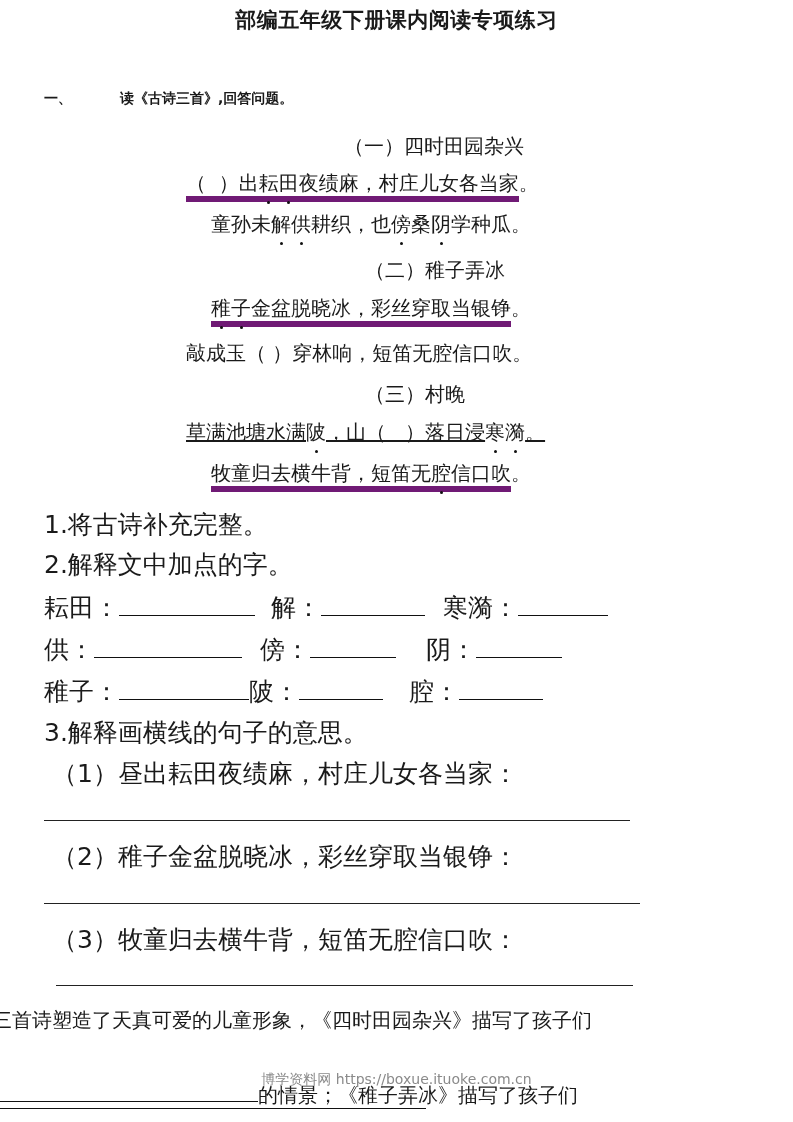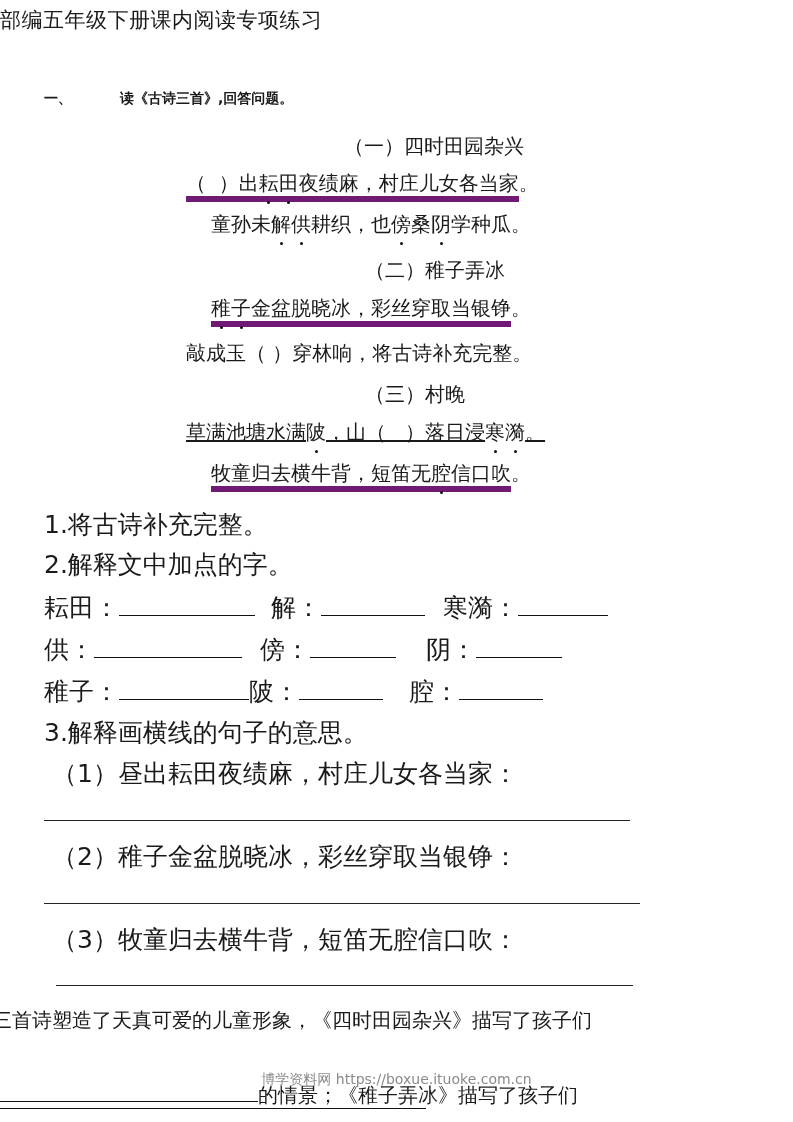--- a/index.html
+++ b/index.html
@@ -3,22 +3,22 @@
   <meta charset="utf-8">
   <style>
     html, body { margin: 0; padding: 0; background: #ffffff; }
     body {
       width: 793px; height: 1122px; position: relative; overflow: hidden;
       font-family: "DejaVu Sans", "Liberation Sans", sans-serif;
       color: #1a1a1a;
     }
     .abs { position: absolute; white-space: nowrap; }
     .title {
-      left: 0; width: 793px; top: 6px; 
-      font-size: 21px; font-weight: normal; letter-spacing: 0.5px;
+      left: 0; width: 793px; top: 6px; text-align: center;
+      font-size: 21px; font-weight: bold; letter-spacing: 0.5px;
     }
     .sec-head {
       left: 44px; top: 90px; font-size: 14px; font-weight: bold;
     }
     .sec-head .num { display: inline-block; width: 76px; }
     .poem { font-size: 20px; }
     .ul { border-bottom: 6px solid #701a75; padding-bottom: 1px; }
     .dot { position: relative; display: inline-block; }
     .dot::after {
       content: ""; position: absolute; left: 50%; bottom: -7px;
@@ -46,21 +46,21 @@
 <div class="abs poem" style="left:344px; top:133px;">（一）四时田园杂兴</div>
 <div class="abs poem" style="left:186px; top:170px;">
   <span class="ul"><span>（&nbsp;&nbsp;）</span>出<span class="dot">耘</span><span class="dot">田</span>夜绩麻，村庄儿女各当家</span>。
 </div>
 <div class="abs poem" style="left:211px; top:211px;">童孙未<span class="dot">解</span><span class="dot">供</span>耕织，也<span class="dot">傍</span>桑<span class="dot">阴</span>学种瓜。</div>
 
 <div class="abs poem" style="left:365px; top:257px;">（二）稚子弄冰</div>
 <div class="abs poem" style="left:211px; top:295px;">
   <span class="ul"><span class="dot">稚</span><span class="dot">子</span>金盆脱晓冰，彩丝穿取当银铮</span>。
 </div>
-<div class="abs poem" style="left:186px; top:340px;">敲成玉（  ）穿林响，将古诗补充完整。</div>
+<div class="abs poem" style="left:186px; top:340px;">敲成玉（  ）穿林响，短笛无腔信口吹。</div>
 
 <div class="abs poem" style="left:365px; top:381px;">（三）村晚</div>
 <div class="abs poem" style="left:186px; top:419px;text-decoration:underline;">草满池塘水满<span class="dot">陂</span>，山（&nbsp;&nbsp;&nbsp;）落日浸<span class="dot">寒</span><span class="dot">漪</span>。</div>
 <div class="abs poem" style="left:211px; top:460px;">
   <span class="ul">牧童归去横牛背，短笛无<span class="dot">腔</span>信口吹</span>。
 </div>
 
 <div class="abs q" style="top:508px;">1.将古诗补充完整。</div>
 <div class="abs q" style="top:548px;">2.解释文中加点的字。</div>
 

